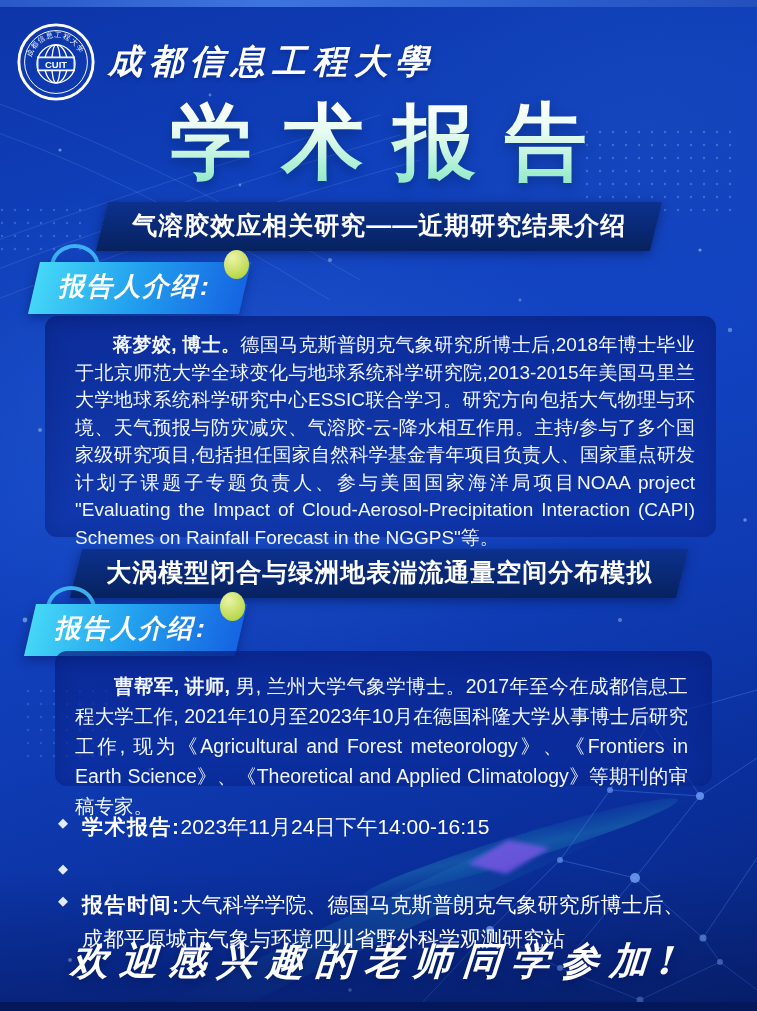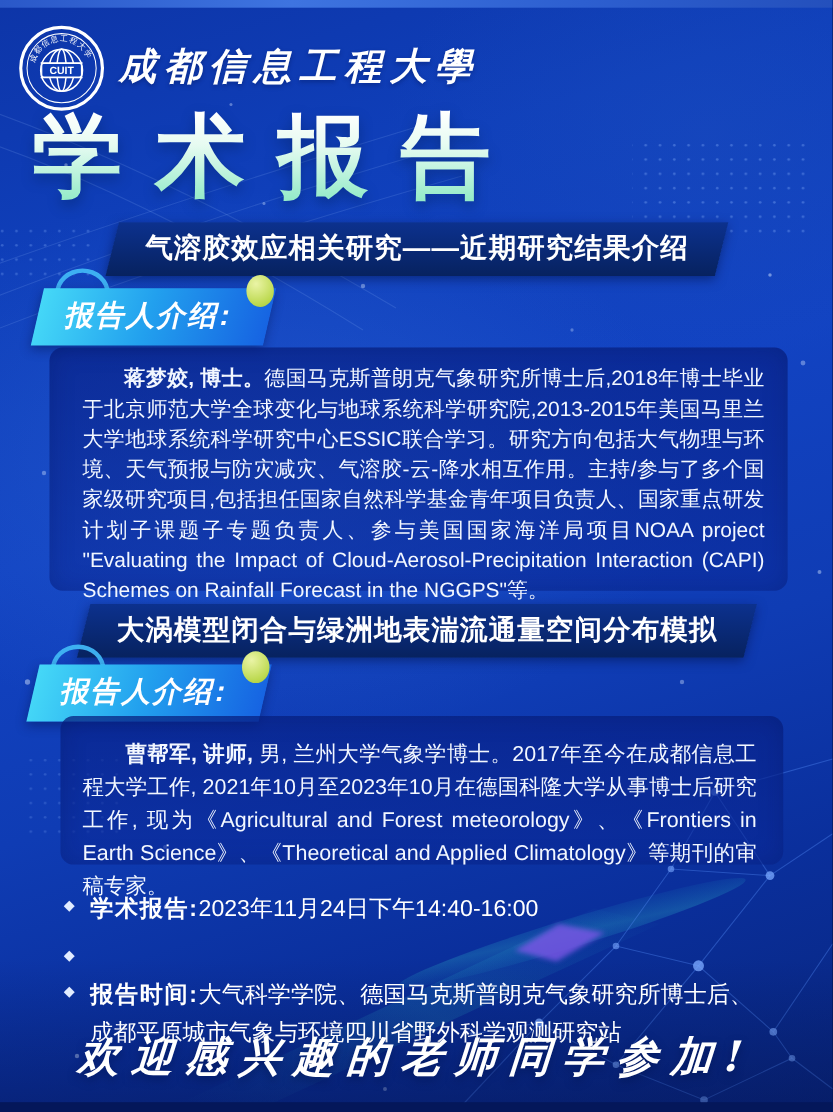--- a/index.html
+++ b/index.html
@@ -21,21 +21,21 @@
 
   
   .header{position:absolute;top:22px;left:16px;display:flex;align-items:center;gap:12px;}
   .logo{flex:0 0 auto;}
   .uni-cn{font-family:"DejaVu Serif",serif;font-style:italic;font-weight:700;
     font-size:34px;letter-spacing:7px;line-height:1.1;text-shadow:0 2px 4px rgba(0,20,80,.4);}
   .uni-en{font-family:"Liberation Serif",serif;font-weight:700;font-size:15.5px;
     letter-spacing:.3px;margin-top:3px;}
 
   
-  .title{position:absolute;top:88px;left:0;width:100%;margin:0;text-align:left;
+  .title{position:absolute;top:88px;left:0;width:100%;margin:0;text-align:center;
     font-size:82px;font-weight:900;letter-spacing:.36em;text-indent:.36em;
     background:linear-gradient(180deg,#ffffff 12%,#e6fbf1 40%,#9aeccb 82%,#7fe2bd 100%);
     -webkit-background-clip:text;background-clip:text;color:transparent;
     -webkit-text-fill-color:transparent;
     filter:drop-shadow(0 5px 6px rgba(2,30,90,.45));}
 
   
   .banner{position:absolute;left:50%;transform:translateX(-50%) skewX(-14deg);
     background:linear-gradient(180deg,#0c318e,#07225f);
     padding:7px 30px 9px;box-shadow:0 3px 10px rgba(2,15,70,.5);white-space:nowrap;}
@@ -218,21 +218,21 @@
     <span class="dot"></span>
   </div>
 
   <section class="panel panel2 layer">
     <p class="bio"><strong class="bio-lead">曹帮军, 讲师,</strong><span> 男, 兰州大学气象学博士。2017年至今在成都信息工程大学工作, 2021年10月至2023年10月在德国科隆大学从事博士后研究工作, 现为《Agricultural and Forest meteorology》、《Frontiers in Earth Science》、《Theoretical and Applied Climatology》等期刊的审稿专家。</span></p>
   </section>
 
   <section class="info layer">
     <div class="info-row">
       <span class="diamond">◆</span>
-      <p class="info-text"><strong class="info-label">学术报告:</strong><span>2023年11月24日下午14:40-16:00</span></p>
+      <p class="info-text"><strong class="info-label">学术报告:</strong><span>2023年11月24日下午14:00-16:15</span></p>
     </div>
     <div class="info-row">
       <span class="diamond">◆</span>
     </div>
     <div class="info-row">
       <span class="diamond">◆</span>
       <p class="info-text"><strong class="info-label">报告时间:</strong><span>大气科学学院、德国马克斯普朗克气象研究所博士后、
 成都平原城市气象与环境四川省野外科学观测研究站</span></p>
     </div>
   </section>

